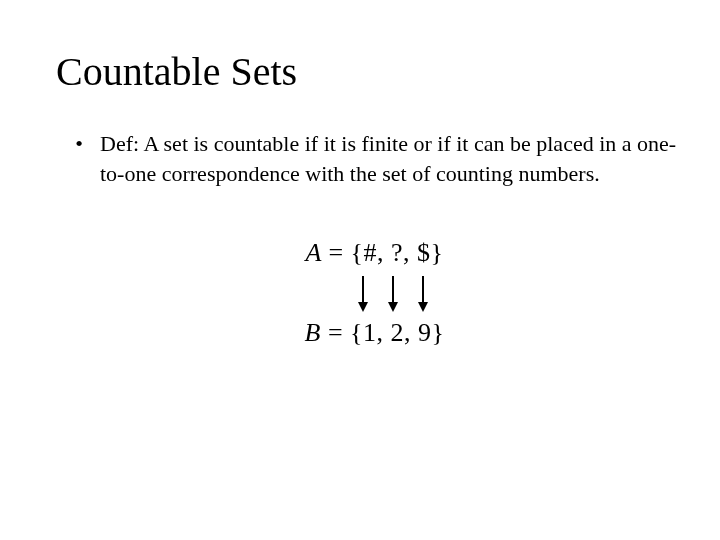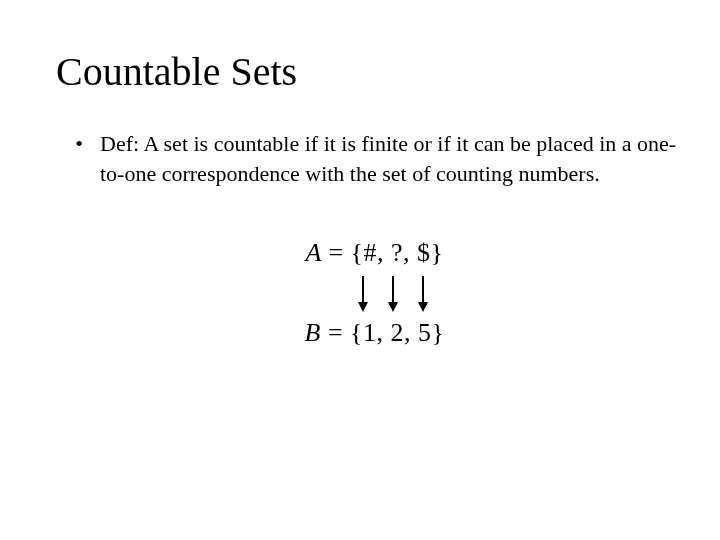--- a/index.html
+++ b/index.html
@@ -54,16 +54,16 @@
         <svg width="10" height="36" viewBox="0 0 10 36">
             <line x1="5" y1="0" x2="5" y2="30" stroke="#000" stroke-width="2"></line>
             <polygon points="5,36 0,26 10,26" fill="#000"></polygon>
           </svg>
       </span>
     </div>
 
     <div class="eq">
       <span>B</span>
       <span class="rm">=</span>
-      <span class="rm">{1, 2, 5}</span>
+      <span class="rm">{1, 2, 9}</span>
     </div>
   </div>
 </div>
 
 </body></html>

